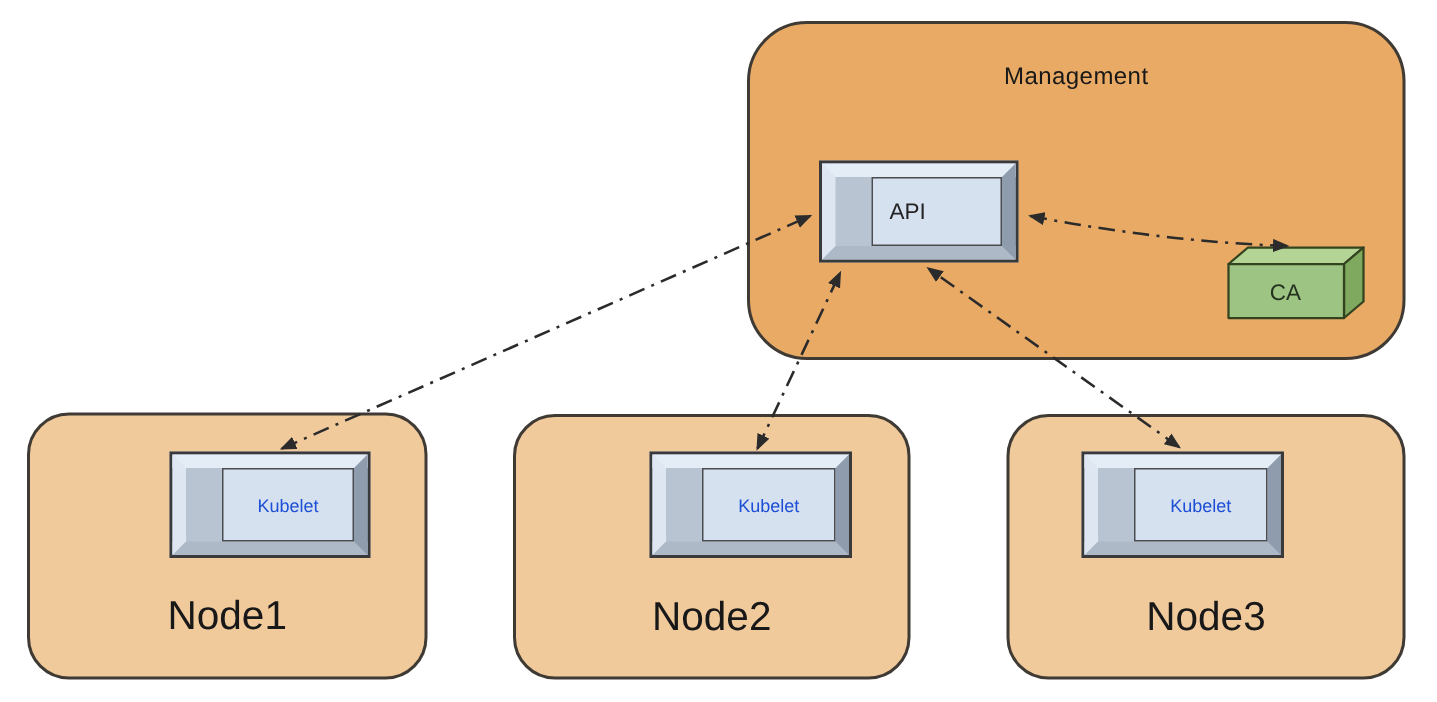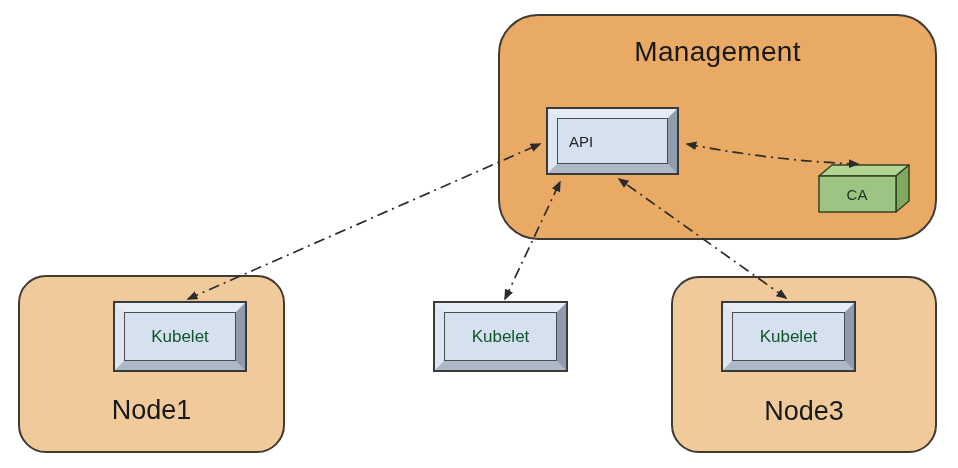--- a/index.html
+++ b/index.html
@@ -11,44 +11,45 @@
   
   .rnode {
     position:absolute; box-sizing:border-box;
     border:2px solid #3f3a33;
   }
   .mgmt { background:#e9aa66; border-radius:40px; z-index:1; }
   .wnode { background:#f1ca9c; border-radius:28px; z-index:1; }
 
   .mgmt-title {
     position:absolute; left:0; right:0; top:20px;
-    text-align:center; font-size:28px; line-height:31px; color:#181818;
+    text-align:center; font-size:16px; line-height:31px; color:#181818;
     letter-spacing:0.3px;
   }
   .node-label {
     position:absolute; left:0; right:0; top:118px;
     text-align:center; font-size:27px; color:#181818;
   }
 
   
   .bevel {
     position:absolute; box-sizing:border-box; z-index:2;
     border:2px solid #3a3a3a; background:#b9c4d2;
   }
   .bevel-frame {
     box-sizing:border-box; width:100%; height:100%;
     border:9px solid;
     border-color:#e4ecf5 #8e9cae #aeb9c8 #dde6f1; 
+    padding-left:24px;
   }
   .bevel-face {
     box-sizing:border-box; width:100%; height:100%;
     background:#d5e1ee; border:1px solid #4a4c50;
     display:flex; align-items:center; justify-content:center;
   }
-  .face-center { font-size:17px; color:#14532d; text-align:center; }
+  .face-center { font-size:12px; color:#1d4ed8; text-align:center; }
   .face-left {
     width:100%; font-size:15px; line-height:21px; color:#242424;
     text-align:left; padding-left:11px;
   }
 
   
   #overlay {
     position:absolute; left:0; top:0; width:958px; height:468px;
     z-index:5; pointer-events:none;
   }
@@ -65,20 +66,23 @@
 <div id="stage">
 
   <div class="rnode mgmt" style="left:498px; top:14px; width:439px; height:226px;">
     <div class="mgmt-title">
       <div>Management</div>
     </div>
   </div>
 
   <div class="rnode wnode" style="left:18px; top:275px; width:267px; height:178px;">
     <div class="node-label">Node1</div>
+  </div>
+  <div class="rnode wnode" style="left:342px; top:276px; width:265px; height:177px;">
+    <div class="node-label">Node2</div>
   </div>
   <div class="rnode wnode" style="left:671px; top:276px; width:266px; height:177px;padding-left:44px;">
     <div class="node-label">Node3</div>
   </div>
 
   <div class="bevel" style="left:546px; top:107px; width:133px; height:68px;">
     <div class="bevel-frame">
       <div class="bevel-face">
         <div class="face-left">
           <div>API</div>

